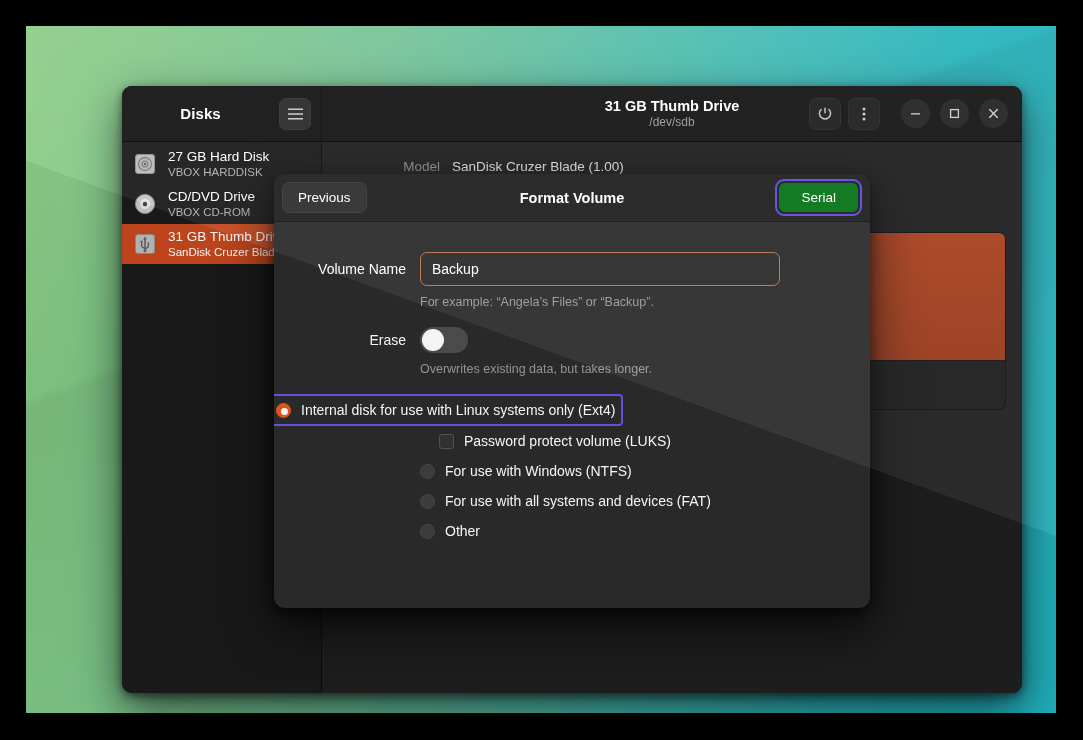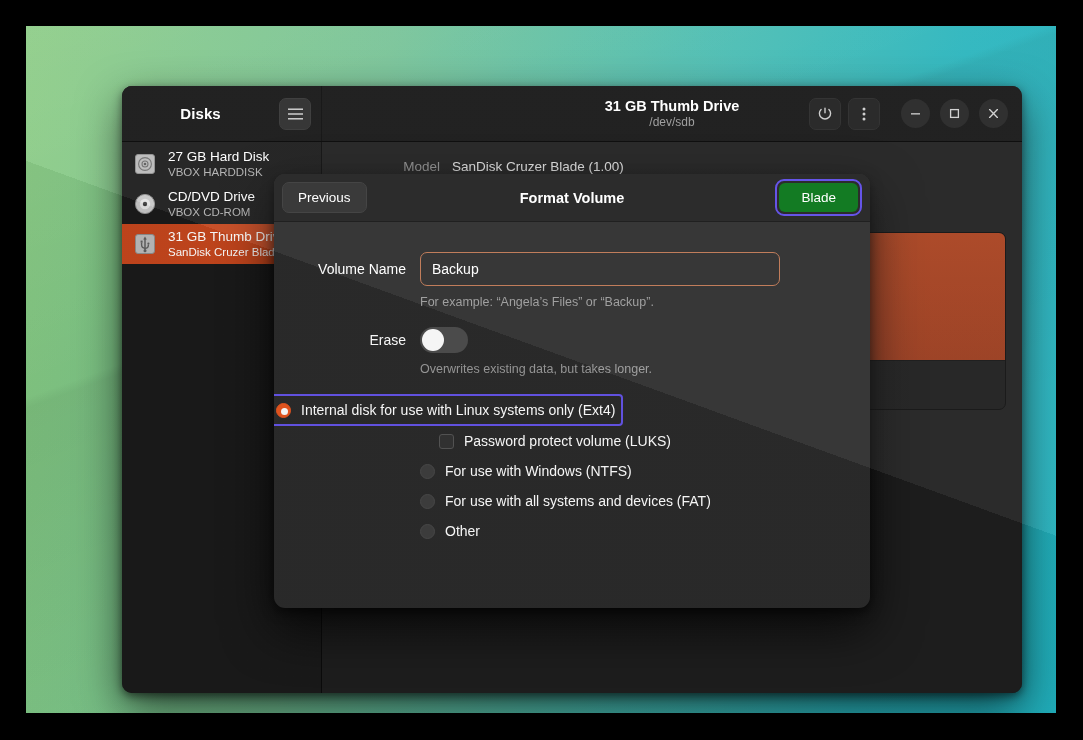--- a/index.html
+++ b/index.html
@@ -569,21 +569,21 @@
 
     </div>
   </div>
 
   <div id="format-dialog">
 
     <div class="dlg-header">
       <div class="btn-prev">Previous</div>
       <div class="dlg-title">Format Volume</div>
       <div class="btn-create-focus">
-        <button class="btn-create">Blade</button>
+        <button class="btn-create">Serial</button>
       </div>
     </div>
 
     <div class="dlg-body">
 
       <div class="frow">
         <div class="flabel">Volume Name</div>
         <div class="fctl">
           <input class="text-input" type="text" value="Backup" style="">
           <div class="hint">For example: “Angela’s Files” or “Backup”.</div>

